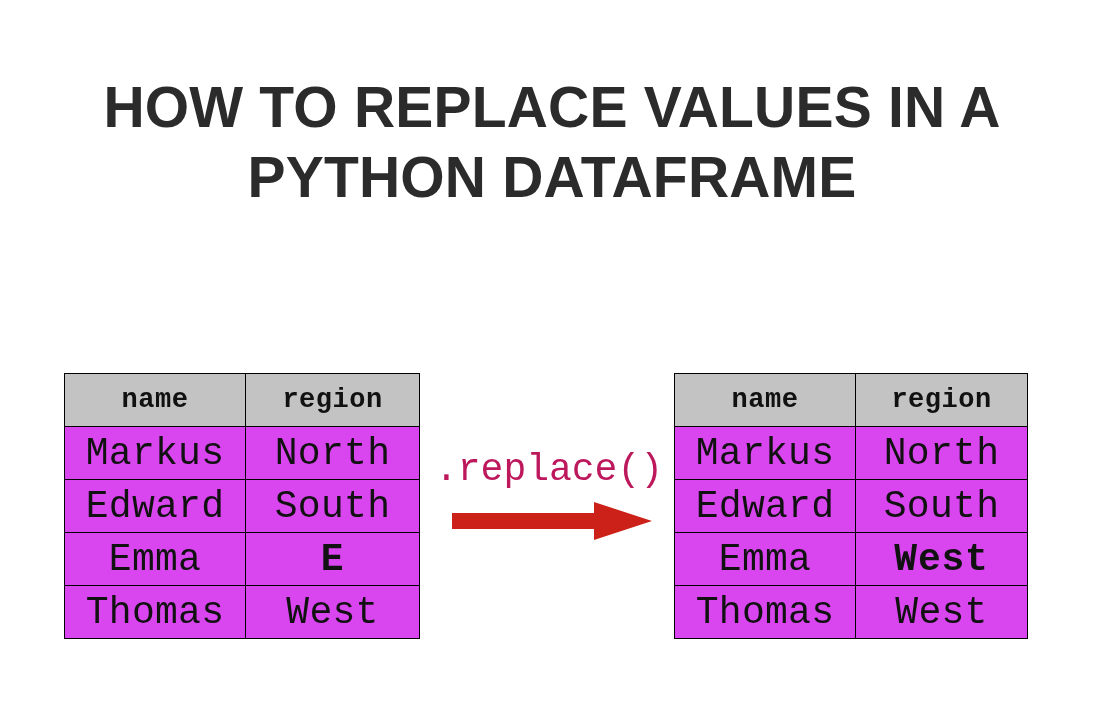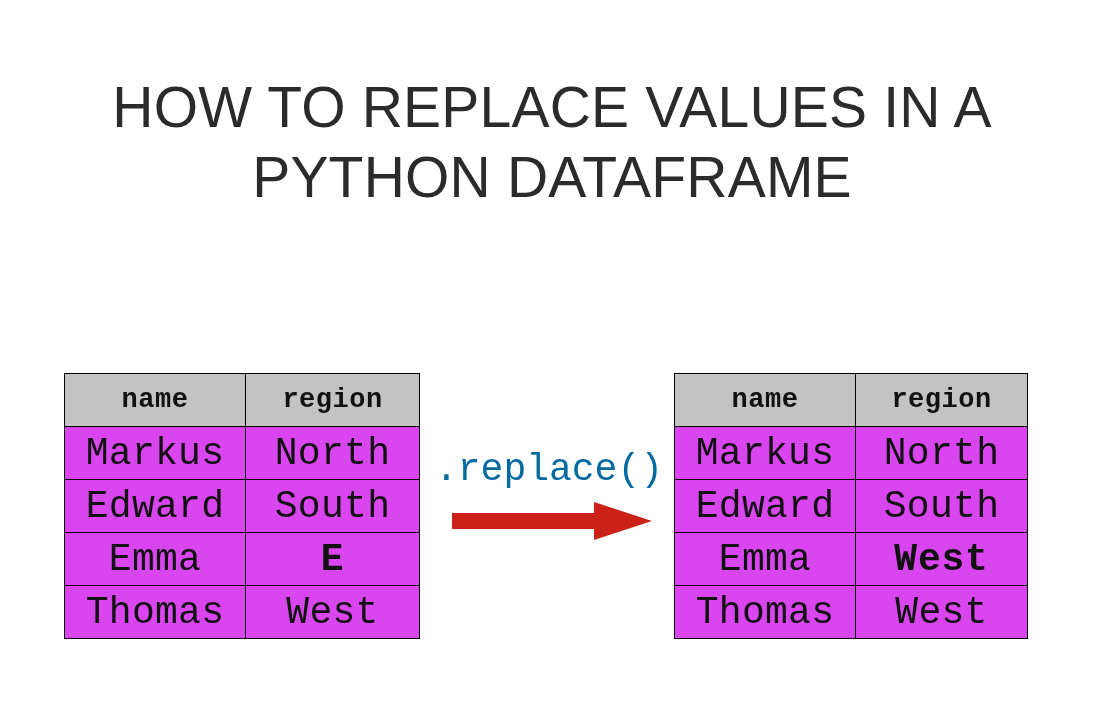--- a/index.html
+++ b/index.html
@@ -18,21 +18,21 @@
   
   #slide-title {
     position: absolute;
     left: 52px;
     top: 72px;
     width: 1000px;
     text-align: center;
     color: #2b2b2b;
     font-family: "Liberation Sans", sans-serif;
     font-size: 57px;
-    font-weight: 400;
+    font-weight: 700;
     line-height: 70px;
     letter-spacing: 0.2px;
     white-space: pre-line;
   }
 
   
   .df-table {
     position: absolute;
     border-collapse: collapse;
     table-layout: fixed;
@@ -76,21 +76,21 @@
   
   #transform-label {
     position: absolute;
     left: 426px;
     top: 448px;
     width: 246px;
     text-align: center;
     font-family: "Liberation Mono", "DejaVu Sans Mono", monospace;
     font-size: 38px;
     font-weight: 400;
-    color: #0369a1;
+    color: #be185d;
     letter-spacing: 0px;
     white-space: nowrap;
   }
 
   #transform-arrow {
     position: absolute;
     left: 452px;
     top: 498px;
     width: 200px;
     height: 46px;

